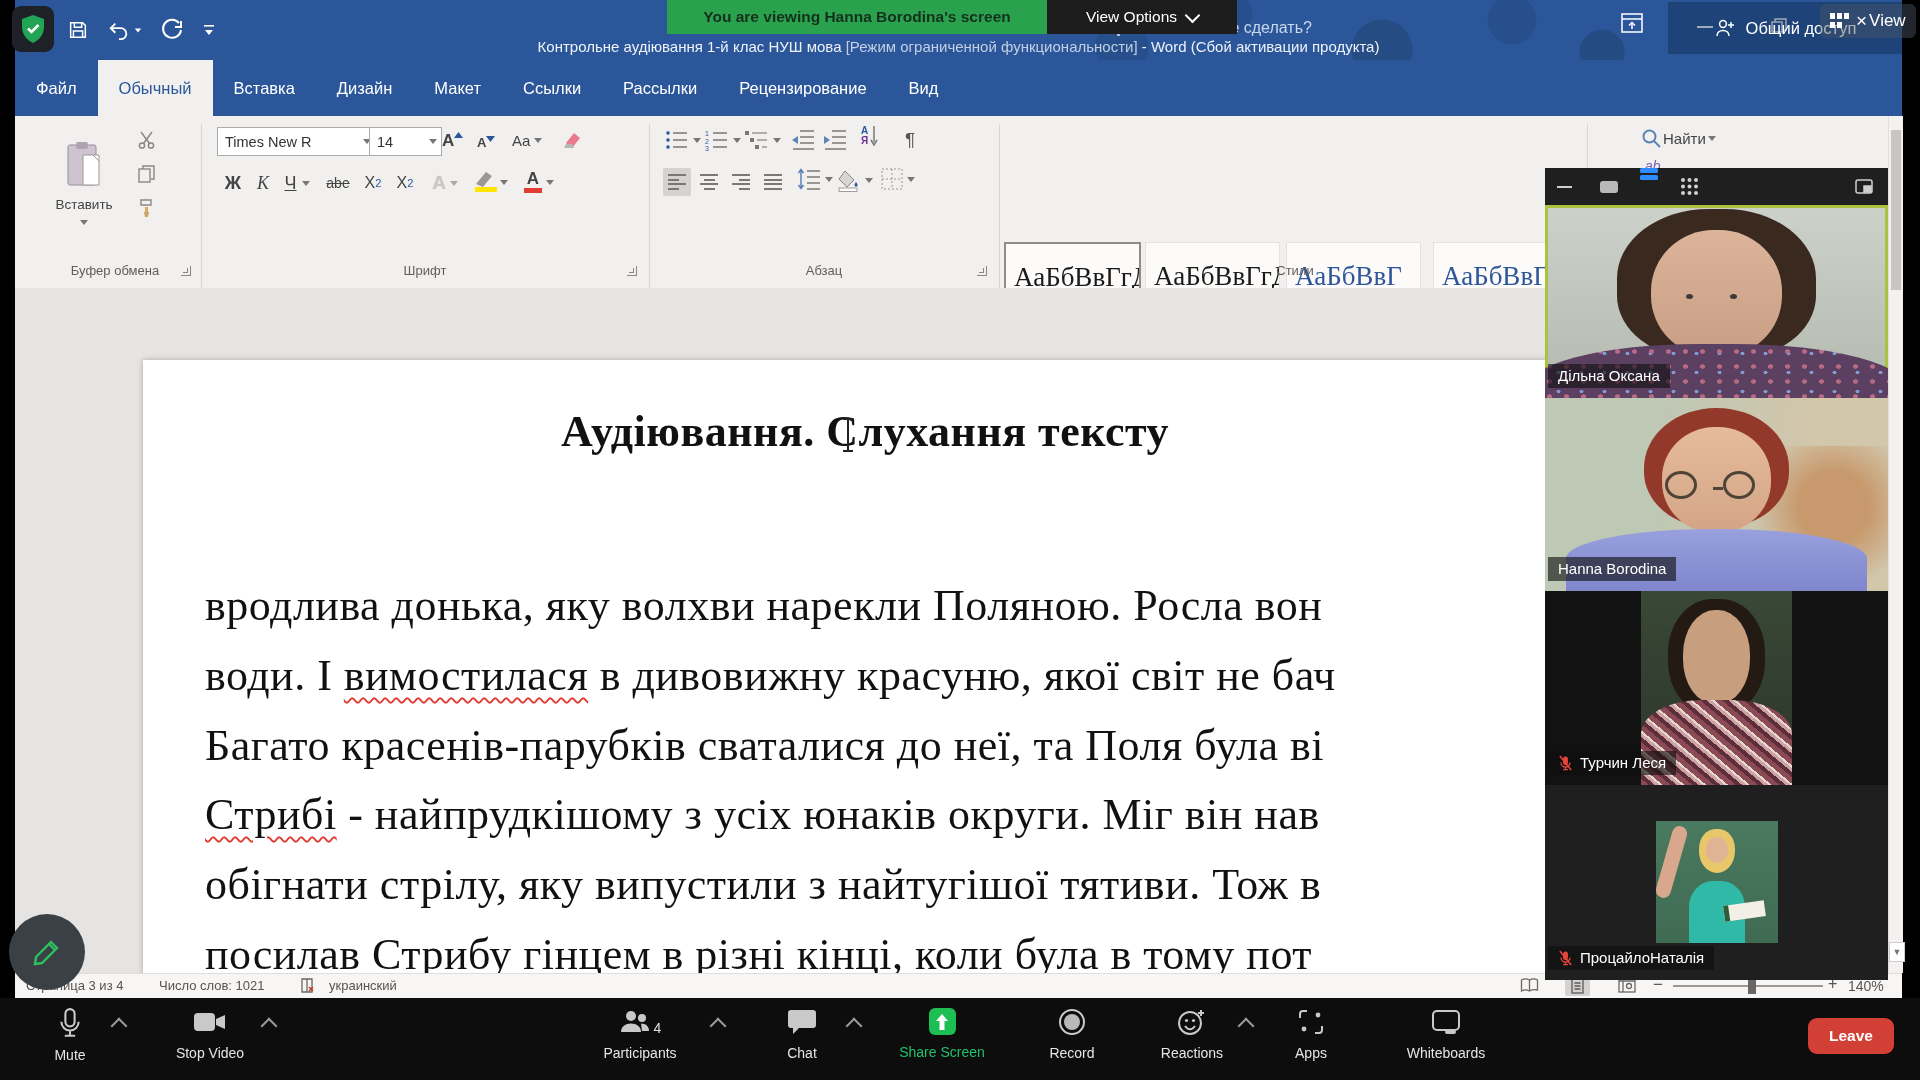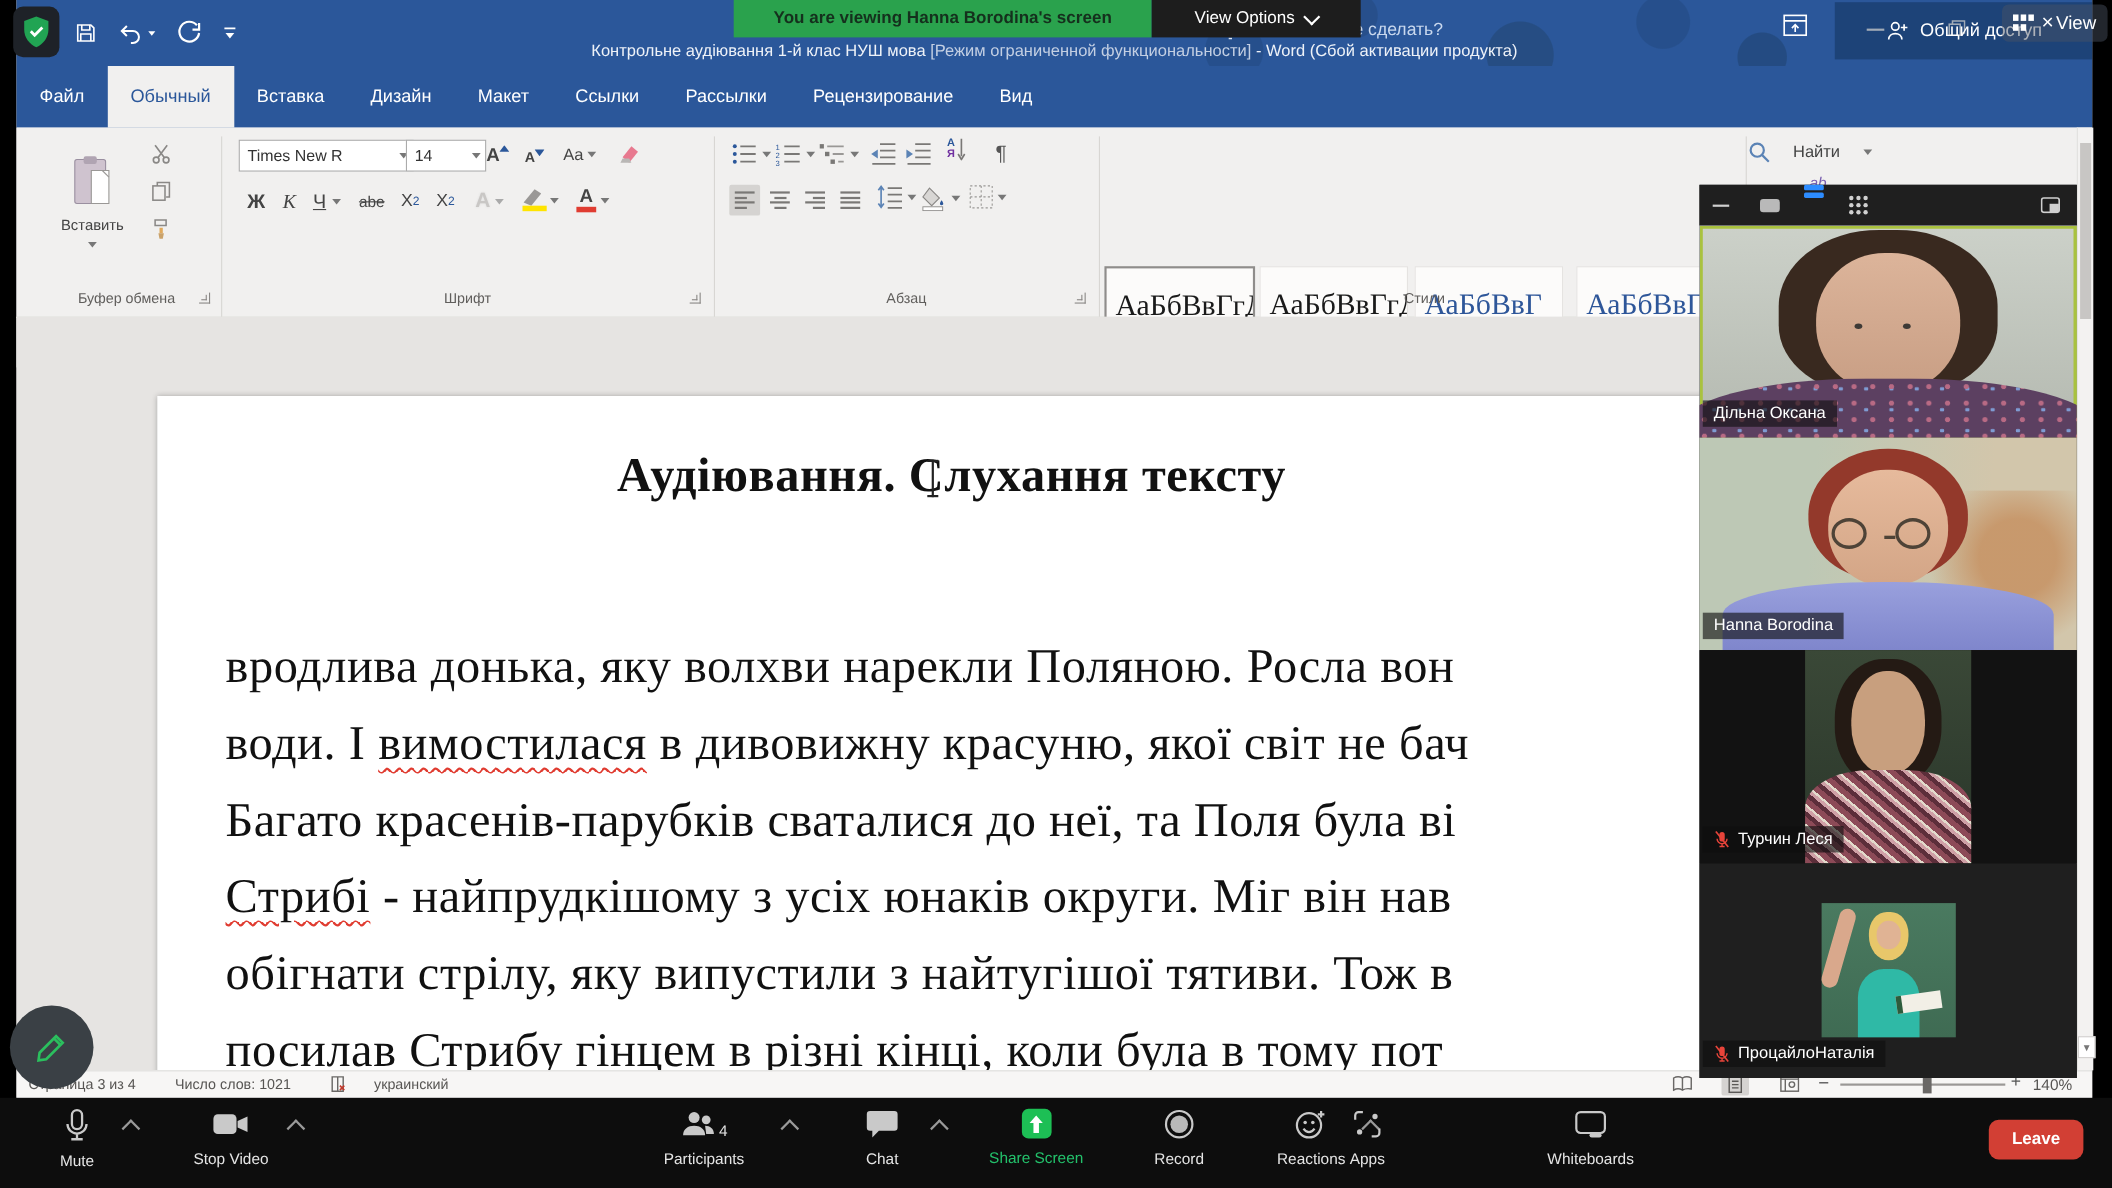--- a/index.html
+++ b/index.html
@@ -462,21 +462,21 @@
       <span class="sname">Заголовок...</span>
     </div>
     <div class="scard" style="left:1418px">
       <span class="ssample blue">АаБбВвГгД</span>
       <span class="sname">Заголово</span>
     </div>
     <span class="sarrow" style="top:126px">▲</span>
     <span class="sarrow" style="top:143px">▼</span>
     <div class="glabel" style="left:1180px;width:200px">Стили</div>
 
-    <span class="rbtn" style="left:1574px;top:12px;font-size:15px;gap:21px">
+    <span class="rbtn" style="left:1626px;top:12px;font-size:15px;gap:2px">
       <svg width="20" height="20" viewBox="0 0 20 20" fill="none" stroke="#5b83b5" stroke-width="2">
           <circle cx="8.5" cy="8.5" r="6"></circle>
           <path d="M13 13l6 6"></path>
         </svg>
       <span>Найти</span>
       <span class="carat"></span>
     </span>
     <span class="rbtn" style="left:1630px;top:42px;font-size:14px;font-style:italic;color:#7a5fb0">
         <span>ab</span>
       </span>
@@ -544,21 +544,21 @@
 
   <div id="statusbar">
     <span class="sitem" style="left:11px">Страница 3 из 4</span>
     <span class="sitem" style="left:144px">Число слов: 1021</span>
     <span class="sitem" style="left:285px;top:3px">
       <svg width="16" height="17" viewBox="0 0 16 17" fill="none" stroke="#6a6866" stroke-width="1.3">
           <path d="M2 2h5v13H2zM7 2h5v13H7z"></path>
           <path d="M9 10l4 4M13 10l-4 4" stroke="#c0392b" stroke-width="1.5"></path>
         </svg>
     </span>
-    <span class="sitem" style="left:325px">украинский</span>
+    <span class="sitem" style="left:314px">украинский</span>
     <span class="sitem" style="left:1505px;top:3px">
       <svg width="19" height="17" viewBox="0 0 19 17" fill="none" stroke="#6a6866" stroke-width="1.3">
           <path d="M9.5 3C7 1.5 4 1.5 1.5 3v11C4 12.5 7 12.5 9.5 14c2.5-1.5 5.5-1.5 8-1V3c-2.5-1.5-5.5-1.5-8 0z"></path>
           <path d="M9.5 3v11"></path>
         </svg>
     </span>
     <span class="sitem selbtn" style="left:1550px;top:2px;padding:2px 5px">
       <svg width="15" height="16" viewBox="0 0 15 16" fill="none" stroke="#5a5856" stroke-width="1.3">
           <rect x="2" y="1" width="11" height="14"></rect>
           <path d="M4.5 5h6M4.5 8h6M4.5 11h6"></path>
@@ -769,21 +769,21 @@
         <circle cx="13" cy="15" r="11" fill="none" stroke="#c9c9c9" stroke-width="2"></circle>
         <circle cx="9.5" cy="12.5" r="1.6" fill="#c9c9c9"></circle>
         <circle cx="16.5" cy="12.5" r="1.6" fill="#c9c9c9"></circle>
         <path d="M8 18c1.5 2.2 3.2 3.2 5 3.2s3.5-1 5-3.2" fill="none" stroke="#c9c9c9" stroke-width="2"></path>
         <path d="M24 2v6M21 5h6" stroke="#c9c9c9" stroke-width="2"></path>
       </svg>
     <span class="lab">Reactions</span>
   </div>
   <span class="upchev" style="left:1240px"></span>
 
-  <div class="zbtn" style="left:1243px">
+  <div class="zbtn" style="left:1311px">
     <svg width="28" height="28" viewBox="0 0 28 28" fill="none" stroke="#c9c9c9" stroke-width="2">
         <path d="M10 3H6a3 3 0 0 0-3 3v4M18 25h4a3 3 0 0 0 3-3v-4"></path>
         <circle cx="21" cy="7" r="2.4" fill="#c9c9c9" stroke="none"></circle>
         <circle cx="7" cy="21" r="2.4" fill="#c9c9c9" stroke="none"></circle>
       </svg>
     <span class="lab">Apps</span>
   </div>
 
   <div class="zbtn" style="left:1446px">
     <svg width="32" height="28" viewBox="0 0 32 28" fill="none" stroke="#c9c9c9" stroke-width="2">

